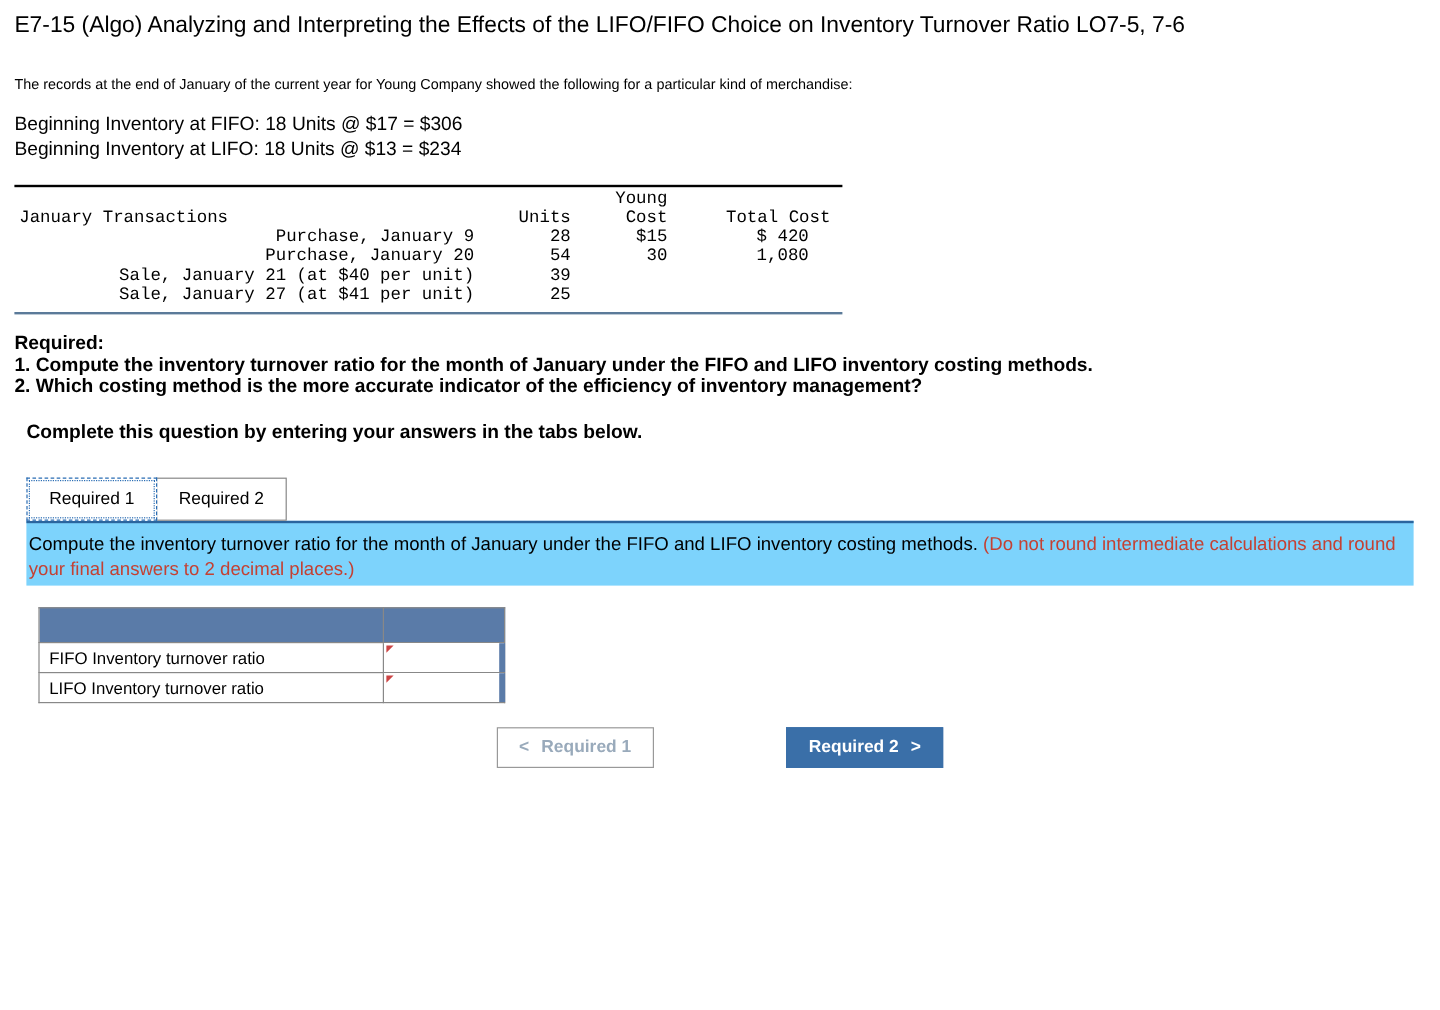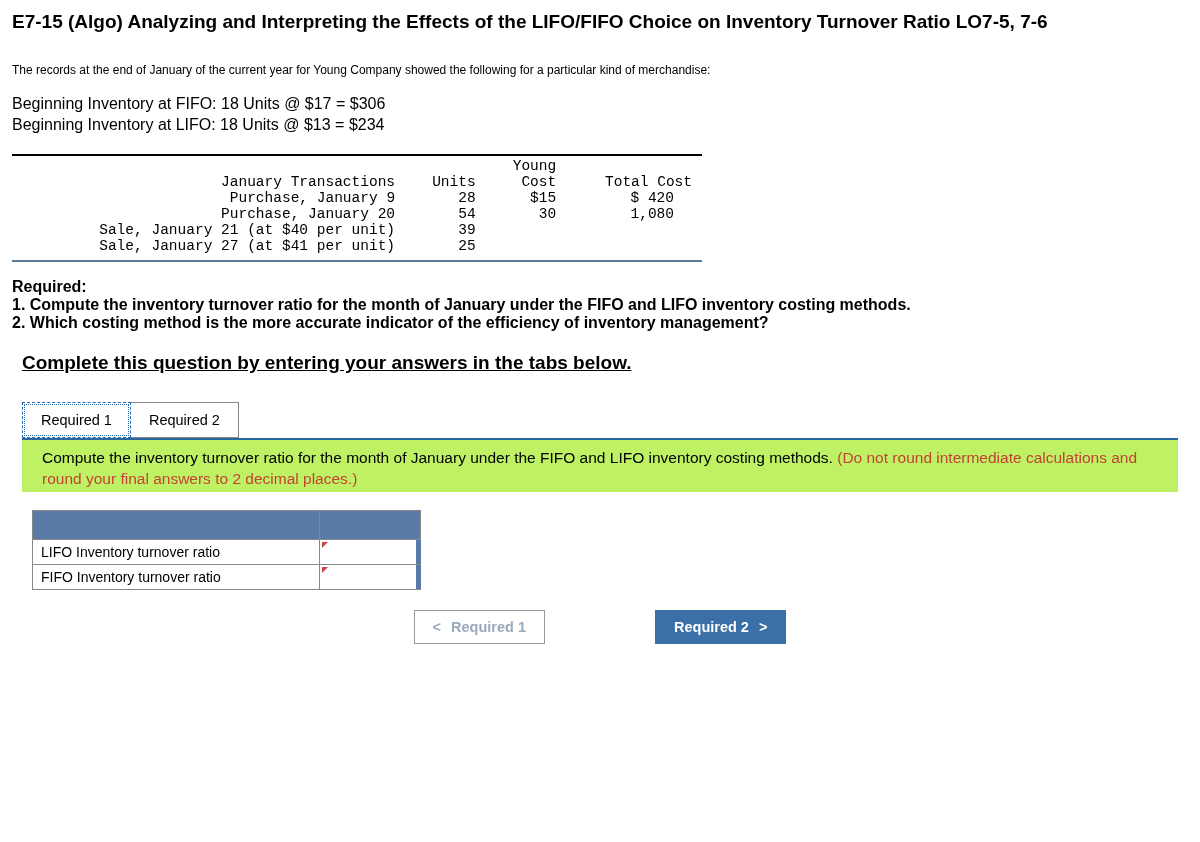--- a/index.html
+++ b/index.html
@@ -4,21 +4,21 @@
 <style>
   body {
     font-family: Arial, Helvetica, sans-serif;
     margin: 0;
     padding: 10px 12px;
     font-size: 15px;
     color: #000;
     background: #fff;
   }
   .title {
-    font-weight: bold;
+    font-weight: normal;
     font-size: 19px;
     margin-bottom: 16px;
     line-height: 1.3;
   }
   .intro {
     margin-top: 28px;
     font-size: 12px;
   }
   .begin {
     margin-top: 16px;
@@ -37,38 +37,37 @@
     font-family: "Courier New", monospace;
     font-size: 14.5px;
     width: 100%;
   }
   .trans-table th {
     font-weight: normal;
     text-align: right;
     padding: 0 10px;
     vertical-align: bottom;
   }
-  .trans-table th.left { text-align: right; padding-left: 4px;}
+  .trans-table th.left { text-align: left; padding-left: 4px;}
   .trans-table td {
     padding: 0 10px;
     text-align: right;
   }
   .trans-table td.left { text-align: right; padding-left: 4px; }
   .trans-table td.tc { text-align: right; padding-right: 28px;}
   .trans-table th.tc { text-align: right; padding-right: 10px;}
   .required {
     margin-top: 16px;
     font-size: 16px;
   }
   .required b { font-weight: bold; }
   .complete {
     margin: 20px 10px 0 10px;
     font-weight: bold;
-    font-size: 19px;
-    text-decoration: underline;
+    font-size: 16px;
   }
   .tabs {
     margin: 28px 0 0 10px;
     display: flex;
     gap: 0;
   }
   .tab {
     border: 1px solid #888;
     padding: 9px 18px;
     font-size: 14.5px;
@@ -79,22 +78,22 @@
   .tab.active {
     border: 1px dashed #2a6db4;
     outline: 1px dotted #2a6db4;
     outline-offset: -3px;
     z-index: 2;
   }
   .tab + .tab { margin-left: -1px; }
   .tab-body {
     margin: 0 10px;
     border-top: 2px solid #2a659e;
-    background: #bef264;
-    padding: 8px 10px 2px 20px;
+    background: #7dd3fc;
+    padding: 8px 10px 2px 2px;
   }
   .tab-instr {
     font-size: 15.5px;
     line-height: 1.35;
   }
   .tab-instr .red { color: #c44133; }
   .answer-table {
     margin: 18px 0 0 0;
     border-collapse: collapse;
   }
@@ -222,27 +221,27 @@
 </div>
 
 <div class="answer-area">
   <table class="answer-table">
     <tbody>
         <tr>
       <th class="label-cell"></th>
       <th></th>
     </tr>
     <tr>
-      <td class="label-cell">LIFO Inventory turnover ratio</td>
+      <td class="label-cell">FIFO Inventory turnover ratio</td>
       <td class="input-cell">
             <span class="tri"></span>
           </td>
     </tr>
     <tr>
-      <td class="label-cell">FIFO Inventory turnover ratio</td>
+      <td class="label-cell">LIFO Inventory turnover ratio</td>
       <td class="input-cell">
             <span class="tri"></span>
           </td>
     </tr>
   </tbody>
     </table>
 
   <div class="navbtns">
     <div class="navbtn prev">
       <span class="chev">&lt;</span>

